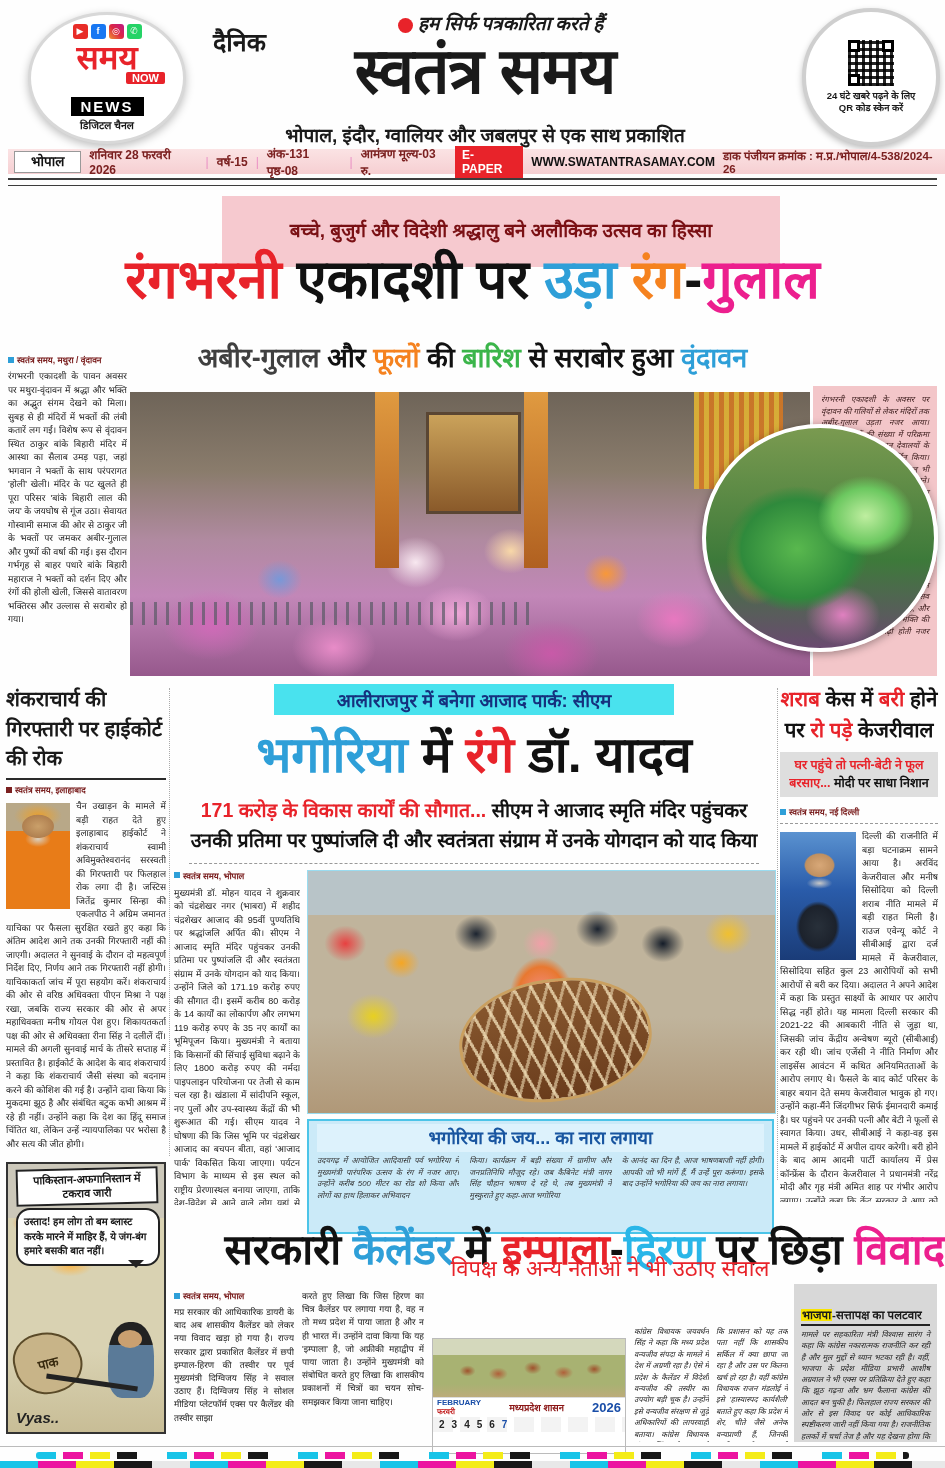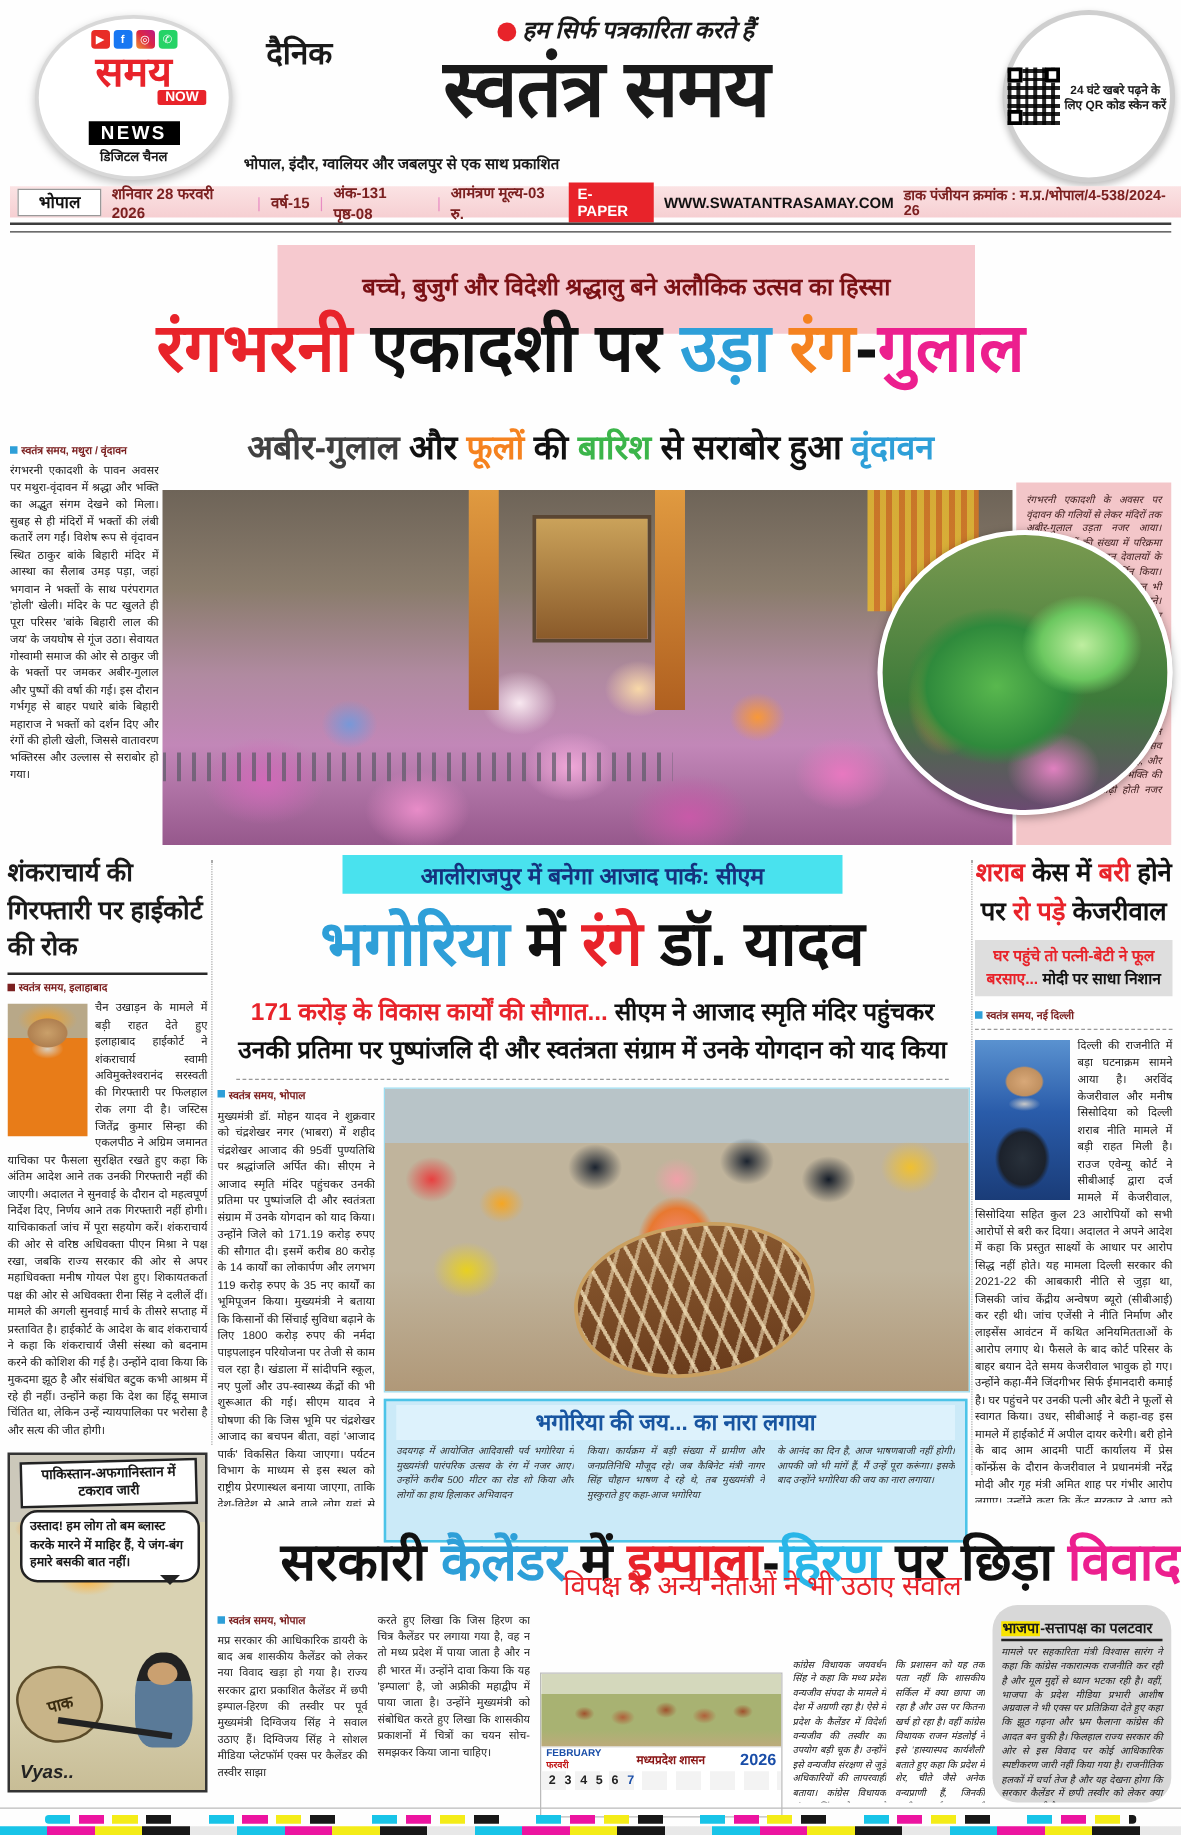--- a/index.html
+++ b/index.html
@@ -19,23 +19,23 @@
   .sicon{width:15px;height:15px;border-radius:3px;color:#fff;font-size:9px;line-height:15px;text-align:center;font-weight:bold;}
   .yt{background:#e82c27}.fb{background:#1877f2}.ig{background:linear-gradient(45deg,#f09433,#dc2743,#bc1888)}.wa{background:#25d366}
   .logo-brand{color:#e8232a;font-size:33px;font-weight:900;line-height:1;}
   .logo-now{background:#e8232a;color:#fff;font-size:11px;font-weight:900;padding:0 6px;border-radius:2px;margin-top:-4px;align-self:flex-end;margin-right:18px;}
   .logo-news{background:#000000;color:#fff;font-size:15px;font-weight:900;letter-spacing:2px;padding:1px 10px;margin-top:11px;}
   .logo-sub{font-size:10.5px;font-weight:700;}
   .daily{left:213px;top:24px;font-size:25px;font-weight:900;}
   .reddot{left:398px;top:18px;width:15px;height:15px;border-radius:50%;background:#e8232a;}
   .tagline{left:418px;top:10px;font-size:19px;font-weight:700;font-style:italic;font-family:"Liberation Serif","DejaVu Serif",serif;}
   .masthead{left:195px;top:30px;width:580px;text-align:center;font-size:64px;font-weight:900;line-height:1.3;letter-spacing:-1px;}
-  .edition{left:195px;top:122px;width:580px;text-align:left;font-size:12px;font-weight:700;}
+  .edition{left:195px;top:122px;width:580px;text-align:center;font-size:19px;font-weight:700;}
   .qrbadge{left:802px;top:8px;width:130px;height:130px;border-radius:50%;border:4px solid #cfcfcf;
-           box-shadow:0 3px 6px rgba(0,0,0,.25);background:#fff;display:flex;align-items:center;justify-content:center;}
+           box-shadow:0 3px 6px rgba(0,0,0,.25);background:#fff;display:flex;flex-direction:column;align-items:center;justify-content:center;}
   .qr{width:46px;height:46px;position:relative;background:
       repeating-linear-gradient(90deg,rgba(0,0,0,.85) 0 3px,transparent 3px 7px),
       repeating-linear-gradient(0deg,rgba(0,0,0,.85) 0 3px,#fff 3px 7px);}
   .qr i{position:absolute;width:12px;height:12px;background:#fff;border:3px solid #000;box-sizing:border-box;}
   .qr i.tl{left:0;top:0}.qr i.tr{right:0;top:0}.qr i.bl{left:0;bottom:0}
   .qrtxt{font-size:9.5px;font-weight:700;text-align:center;line-height:1.25;margin-top:4px;width:95px;}
   .infobar{left:8px;top:149px;width:937px;height:25px;background:linear-gradient(180deg,#fbe3e4,#f6cfd2);
            display:flex;align-items:center;font-size:12px;font-weight:700;color:#7b2020;gap:8px;padding:0 6px;box-sizing:border-box;}
   .citybox{background:#fff;border:1px solid #999;color:#111;font-size:13.5px;font-weight:900;padding:0 16px;line-height:20px;}
   .sep{color:#c09;opacity:.35;font-weight:400;}
@@ -161,21 +161,21 @@
   .calband{display:flex;align-items:center;padding:1px 4px;gap:4px;border-top:1px solid #ddd;}
   .cal-me{font-size:8px;font-weight:900;color:#1a4ea8;line-height:1.1;}
   .cal-mh{font-size:7.5px;font-weight:900;color:#c01818;line-height:1.1;}
   .cal-gov{flex:1;text-align:center;font-size:9.5px;font-weight:900;color:#8a1515;}
   .cal-yr{font-size:13px;font-weight:900;color:#1a4ea8;}
   .calgrid{display:flex;gap:7px;padding:2px 6px;font-size:10px;font-weight:900;color:#222;
            background:repeating-linear-gradient(90deg,#f3f3f3 0 20px,#fff 20px 27px);}
   .calgrid span:last-child{color:#1a4ea8;}
   .col3{left:634px;top:1326px;width:75px;height:116px;font-size:7.6px;font-style:italic;}
   .col4{left:716px;top:1326px;width:72px;height:116px;font-size:7.6px;font-style:italic;}
-  .bjp{left:794px;top:1284px;width:143px;height:158px;background:#d8d8d8;padding:10px 7px;box-sizing:border-box;overflow:hidden;border-radius:20px;}
+  .bjp{left:794px;top:1284px;width:143px;height:158px;background:#d8d8d8;padding:23px 7px;box-sizing:border-box;overflow:hidden;}
   .bjp h4{margin:0 0 3px;font-size:11.5px;font-weight:900;border-bottom:2px solid #222;padding-bottom:2px;}
   .bjp h4 .hl{background:#f8e400;padding:0 1px;}
   .bjp .body{font-size:7.8px;font-style:italic;line-height:1.45;text-align:justify;color:#222;}
   .grayrule{left:0;top:1446px;width:945px;height:1px;background:#bbb;}
   .dashes{left:36px;top:1452px;width:873px;height:7px;border-radius:3px;background:
      repeating-linear-gradient(90deg,#18c4e8 0 20px,transparent 20px 27px,#ec14a0 27px 47px,transparent 47px 54px,
        #f4ec18 54px 74px,transparent 74px 81px,#181818 81px 101px,transparent 101px 131px);}
   .botstrip{left:0;top:1461px;width:945px;height:7px;background:
      repeating-linear-gradient(90deg,#18c4e8 0 38px,#ec14a0 38px 76px,#f4ec18 76px 114px,#181818 114px 152px,#e8e8e8 152px 190px);}
 </style>

